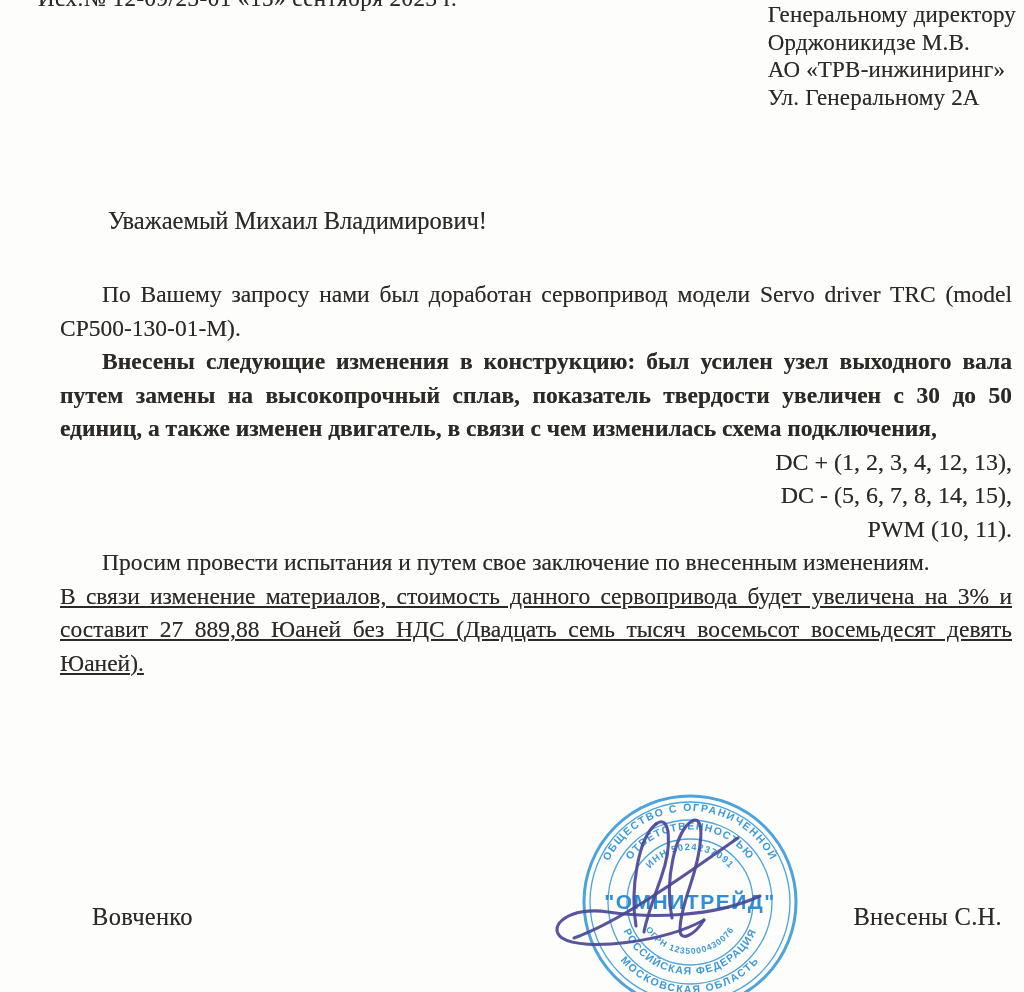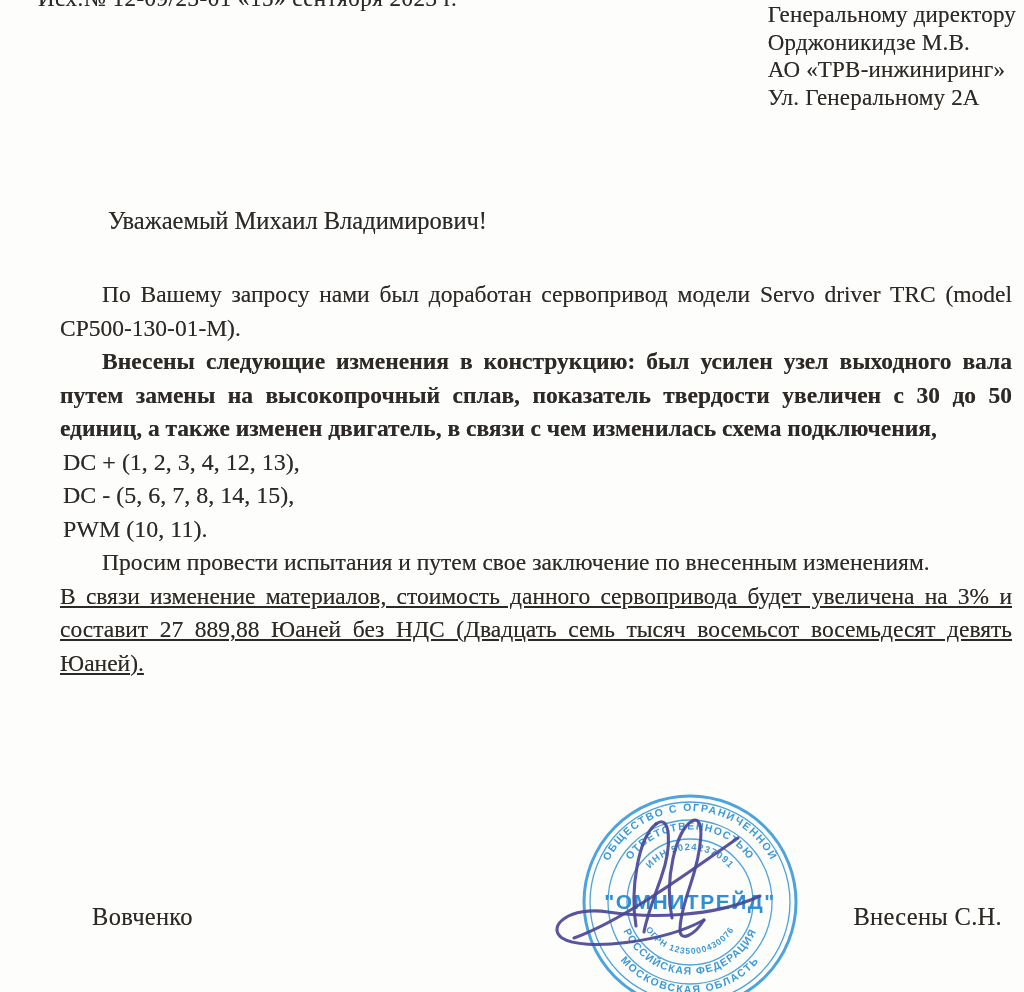--- a/index.html
+++ b/index.html
@@ -33,21 +33,21 @@
   .letter-body {
     position: absolute; top: 265px; left: 60px; right: 12px;
     font-size: 23.5px; line-height: 33.5px;
     text-align: justify;
     margin-top: 13px;
   }
   .letter-body p { margin: 0; }
   .para-indent { text-indent: 42px; }
   .p2 { margin-top: 10px; font-weight: bold; }
   .wiring { text-align: left; padding-left: 3px; font-size: 24px; }
-  .wiring div { white-space: nowrap; }
+  .wiring div { white-space: nowrap; text-align: right; }
   .p3b { text-align: justify; text-decoration: underline; }
 
   .sign-row-title {
     position: absolute; left: 92px; top: 903px;
     font-size: 24.5px; letter-spacing: .3px;
   }
   .sign-row-name {
     position: absolute; right: 22px; top: 903px;
     font-size: 24.5px; letter-spacing: .3px;
   }

